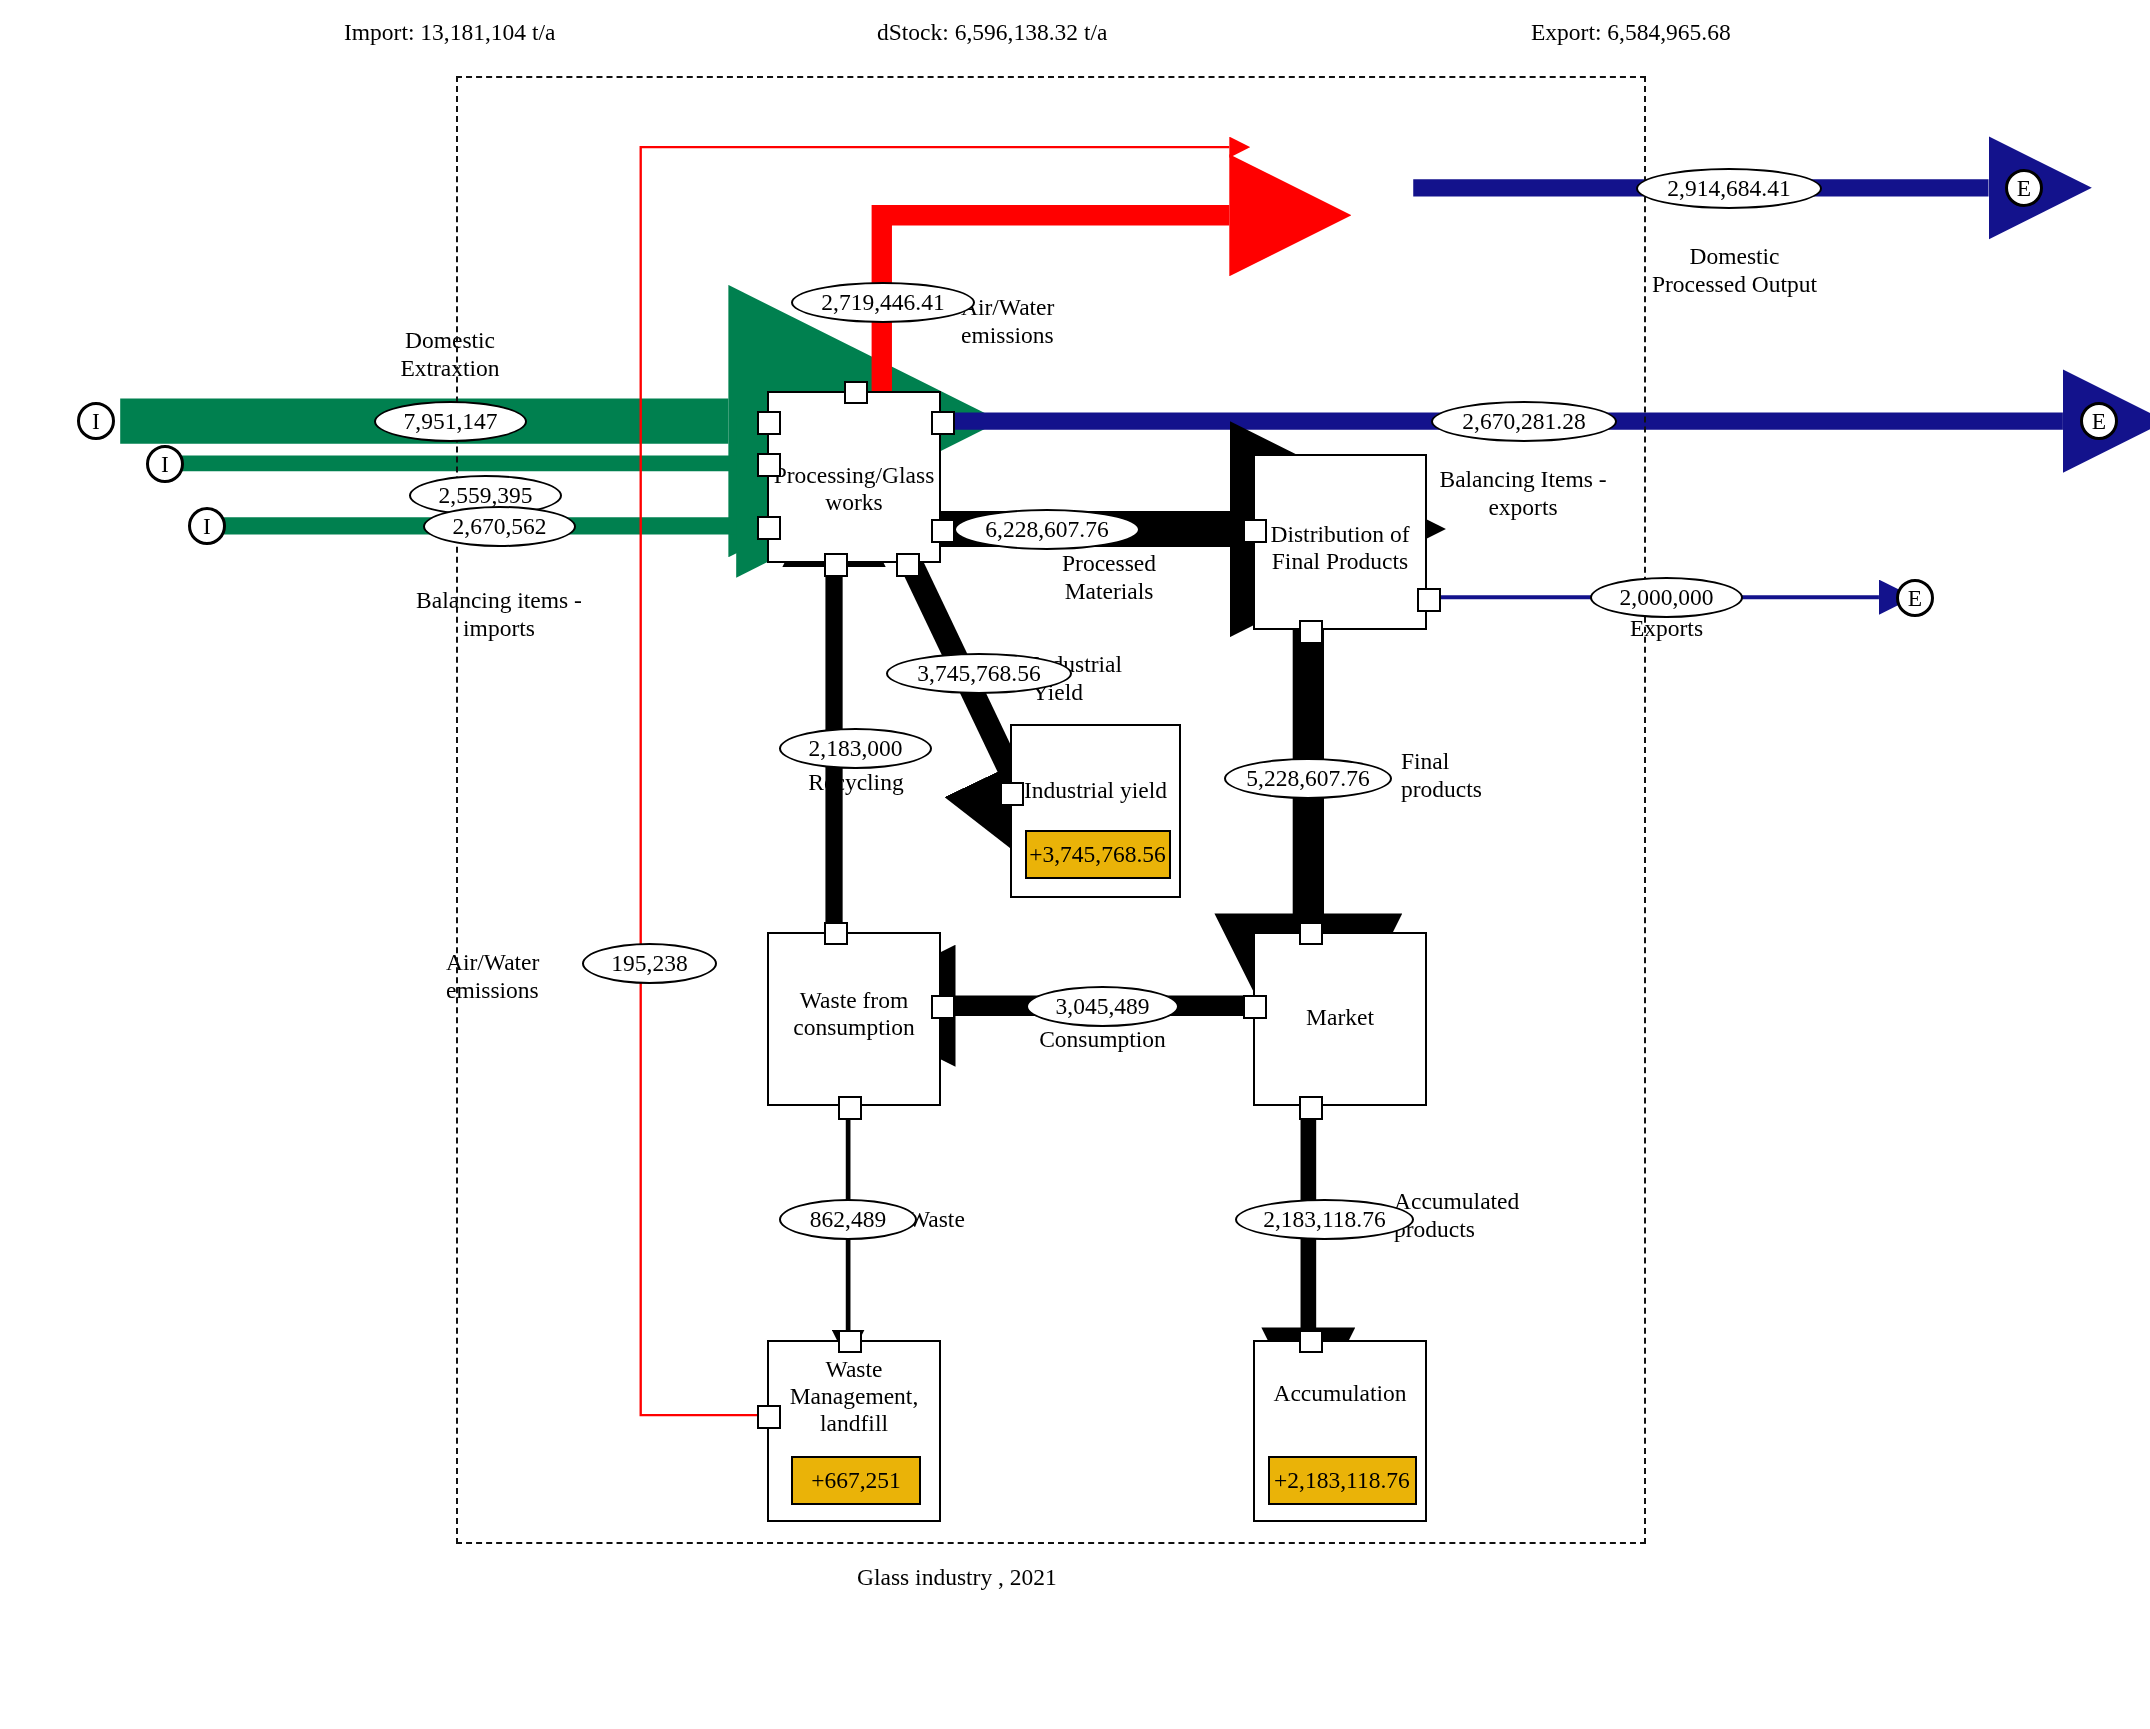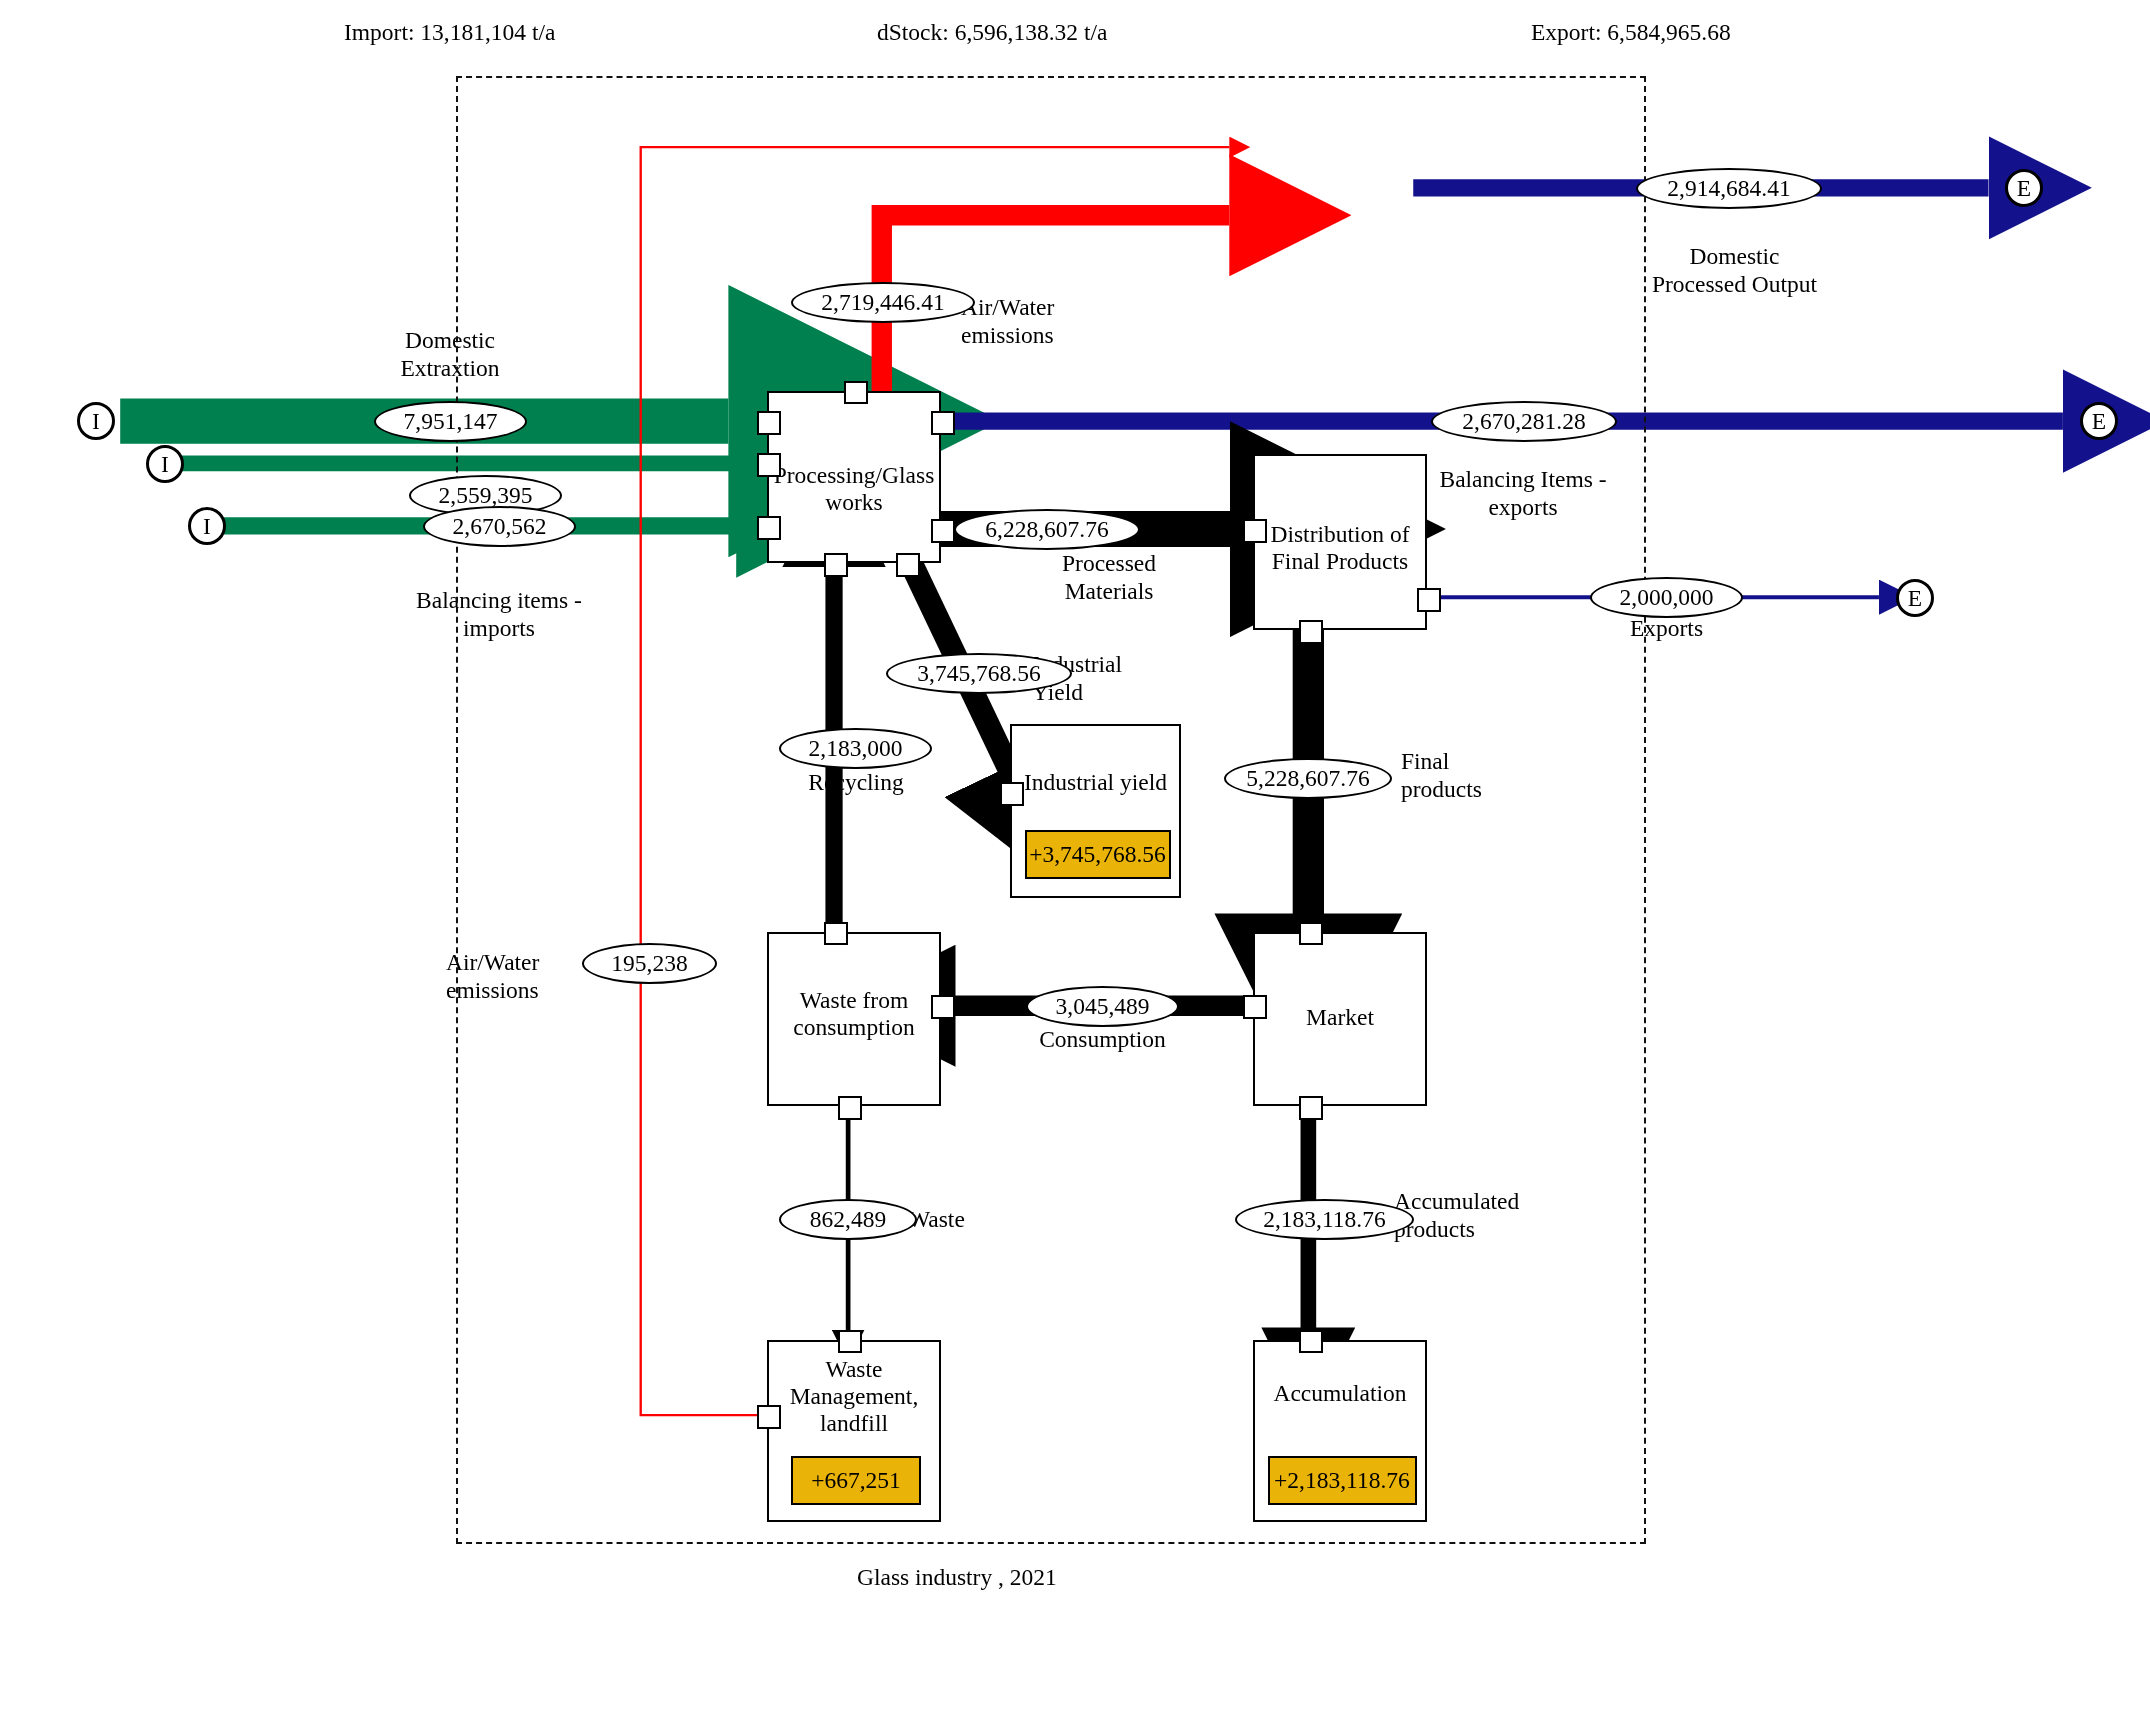--- a/index.html
+++ b/index.html
@@ -204,21 +204,21 @@
 
 
   <div class="pbox" style="left:1253px;top:454px;width:174px;height:176px;">
     <div class="boxlabel" style="top:65px;">Distribution of<br>Final Products</div>
     <div class="port" style="left:-11.7px;top:63px;"></div>
     <div class="port" style="left:162px;top:132px;"></div>
     <div class="port" style="left:44px;top:164px;"></div>
   </div>
 
   <div class="pbox" style="left:1010px;top:724px;width:171px;height:174px;">
-    <div class="boxlabel" style="top:43px;">Industrial yield</div>
+    <div class="boxlabel" style="top:51px;">Industrial yield</div>
     <div class="port" style="left:-11.7px;top:56px;"></div>
     <div class="stockbox" style="left:12.5px;top:104px;width:146px;height:49px;">+3,745,768.56</div>
   </div>
 
   <div class="pbox" style="left:1253px;top:932px;width:174px;height:174px;">
     <div class="boxlabel" style="top:70px;">Market</div>
     <div class="port" style="left:44px;top:-12.5px;"></div>
     <div class="port" style="left:-11.7px;top:61px;"></div>
     <div class="port" style="left:44px;top:162px;"></div>
   </div>

